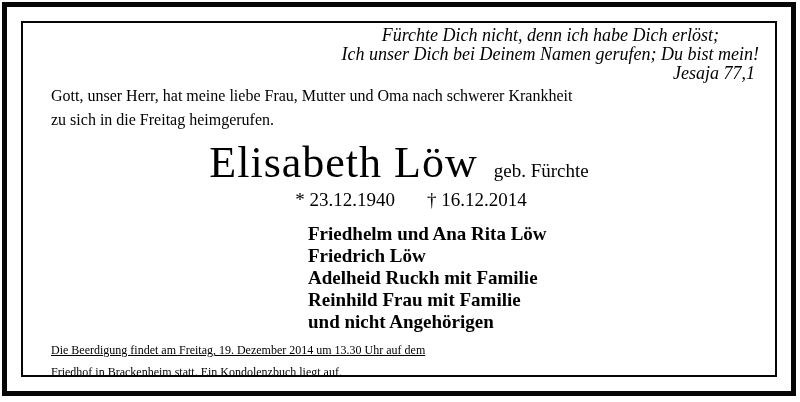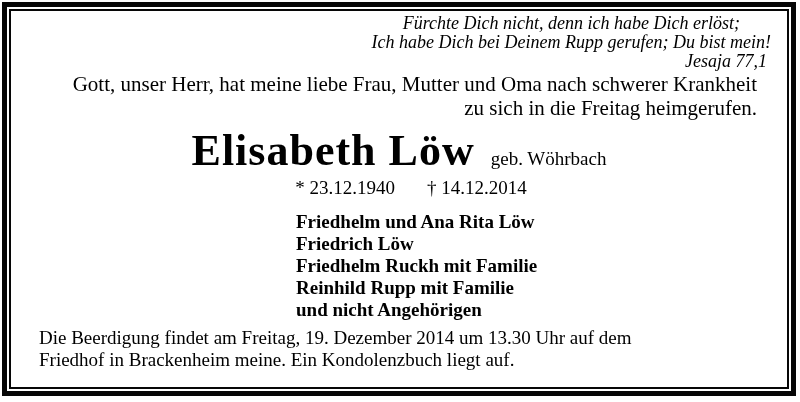--- a/index.html
+++ b/index.html
@@ -16,21 +16,21 @@
     color: #000000;
   }
   
   .frame-outer {
     position: absolute;
     left: 2px;
     top: 2px;
     right: 4px;
     bottom: 6px;
     border: 5px solid #060606;
-    padding: 2px;
+    padding: 14px;
     box-sizing: border-box;
     background: #ffffff;
   }
   .frame-inner {
     width: 100%;
     height: 100%;
     border: 2px solid #060606;
     box-sizing: border-box;
     overflow: hidden;
   }
@@ -43,34 +43,33 @@
     font-size: 18px;
     line-height: 19px;
   }
   .quote-attribution {
     text-align: right;
     padding-right: 4px;
   }
   
   .intro {
     margin: 1px 30px 0 28px;
-    font-size: 21px;
+    font-size: 16px;
     line-height: 24px;
-    text-align: right;
   }
   
   .name-row {
     margin-top: 9px;
     display: flex;
     justify-content: center;
     align-items: baseline;
   }
   .deceased-name {
     font-size: 44px;
-    font-weight: bold;
+    font-weight: normal;
     letter-spacing: 1px;
     line-height: 44px;
   }
   .maiden-name {
     font-size: 19px;
     margin-left: 16px;
   }
   
   .dates-row {
     margin-top: 4px;
@@ -85,58 +84,59 @@
   
   .family-block {
     margin: 12px 0 0 285px;
     font-weight: bold;
     font-size: 19px;
     line-height: 22px;
   }
   
   .closing {
     margin: 6px 30px 4px 28px;
-    font-size: 19px;
+    font-size: 12px;
     line-height: 22px;
+    text-decoration: underline;
   }
 </style>
 </head>
 <body>
 
 <div class="frame-outer">
   <div class="frame-inner">
 
     <div class="quote-block">
       <div>Fürchte Dich nicht, denn ich habe Dich erlöst;</div>
-      <div>Ich habe Dich bei Deinem Rupp gerufen; Du bist mein!</div>
+      <div>Ich unser Dich bei Deinem Namen gerufen; Du bist mein!</div>
       <div class="quote-attribution">Jesaja 77,1</div>
     </div>
 
     <div class="intro">
       <div>Gott, unser Herr, hat meine liebe Frau, Mutter und Oma nach schwerer Krankheit</div>
       <div>zu sich in die Freitag heimgerufen.</div>
     </div>
 
     <div class="name-row">
       <span class="deceased-name">Elisabeth Löw</span>
-      <span class="maiden-name">geb. Wöhrbach</span>
+      <span class="maiden-name">geb. Fürchte</span>
     </div>
 
     <div class="dates-row">
       <span class="birth-date">* 23.12.1940</span>
-      <span class="death-date">† 14.12.2014</span>
+      <span class="death-date">† 16.12.2014</span>
     </div>
 
     <div class="family-block">
       <div>Friedhelm und Ana Rita Löw</div>
       <div>Friedrich Löw</div>
-      <div>Friedhelm Ruckh mit Familie</div>
-      <div>Reinhild Rupp mit Familie</div>
+      <div>Adelheid Ruckh mit Familie</div>
+      <div>Reinhild Frau mit Familie</div>
       <div>und nicht Angehörigen</div>
     </div>
 
     <div class="closing">
       <div>Die Beerdigung findet am Freitag, 19. Dezember 2014 um 13.30 Uhr auf dem</div>
-      <div>Friedhof in Brackenheim meine. Ein Kondolenzbuch liegt auf.</div>
+      <div>Friedhof in Brackenheim statt. Ein Kondolenzbuch liegt auf.</div>
     </div>
 
   </div>
 </div>
 
 </body></html>

